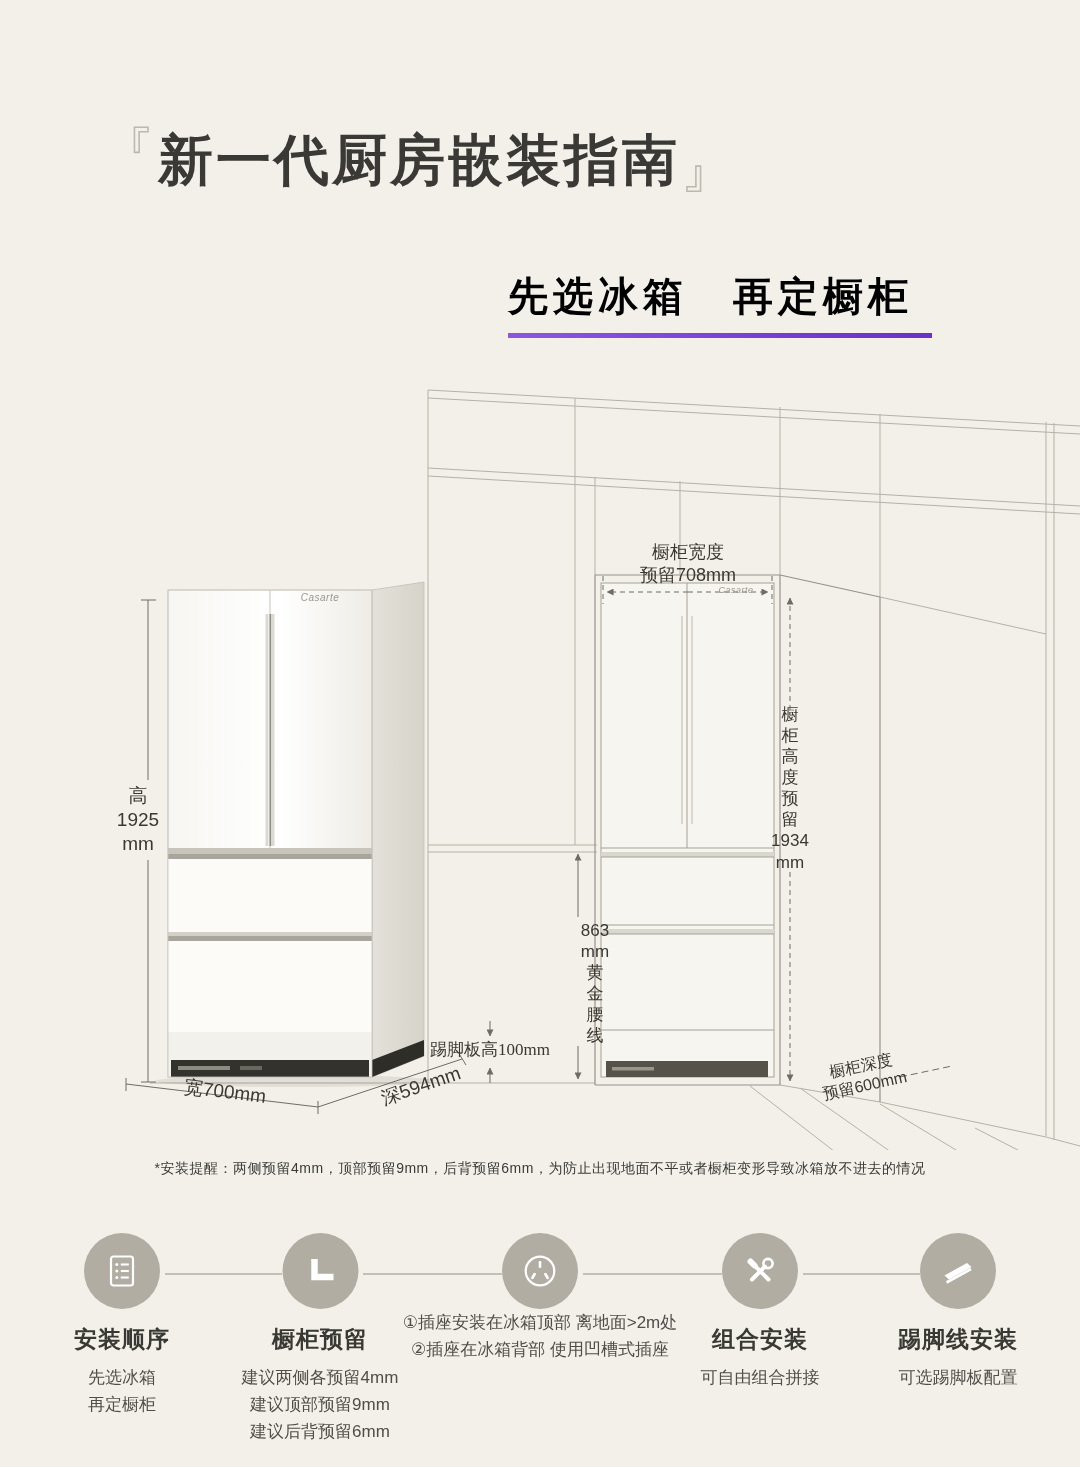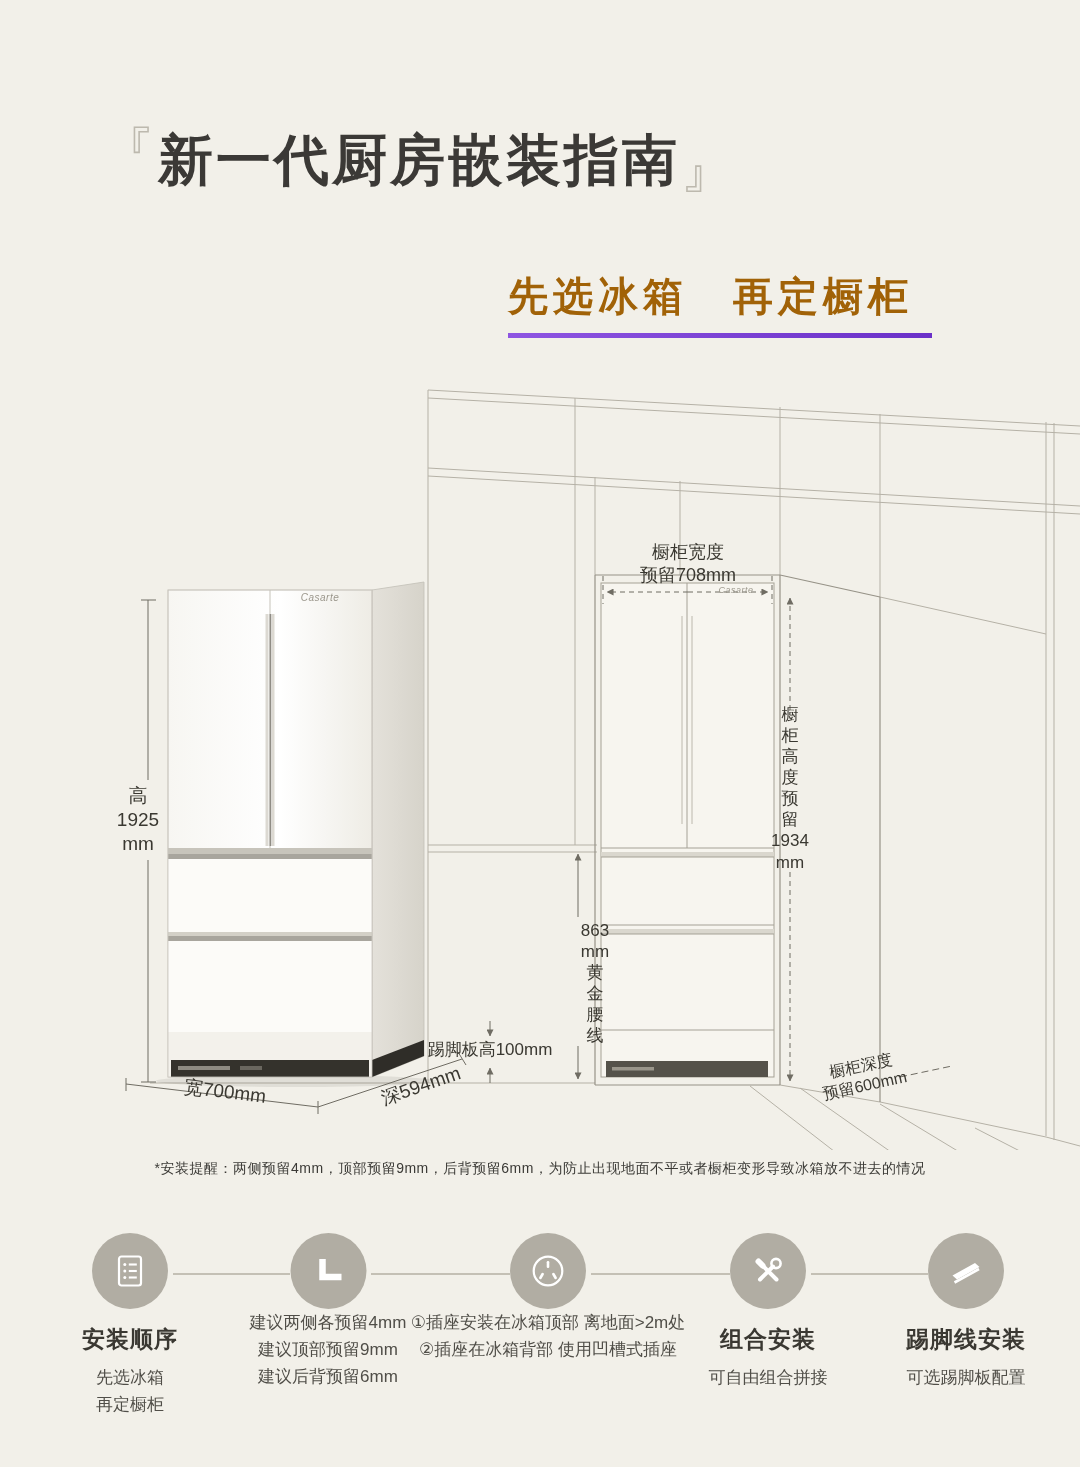--- a/index.html
+++ b/index.html
@@ -11,21 +11,21 @@
   
   .title{
     position:absolute;left:92px;top:118px;margin:8px;
     font-size:55px;font-weight:700;letter-spacing:3px;color:#3b3936;line-height:1.25;
   }
   .br{color:#bdb9ae;font-weight:400;}
   .br-open{position:relative;top:-0.14em;}
   .br-close{position:relative;top:0.14em;}
   .subtitle{
     position:absolute;left:508px;top:272px;margin:0;
-    font-size:40px;font-weight:700;letter-spacing:5px;color:#a16207;line-height:1.2;
+    font-size:40px;font-weight:700;letter-spacing:5px;color:#000000;line-height:1.2;
   }
   .subtitle-underline{
     position:absolute;left:508px;top:333px;width:424px;height:5px;
     background:linear-gradient(90deg,#8e55e2,#6a30c8);
   }
   
   .diagram{position:absolute;left:0;top:380px;width:1080px;height:770px;}
   .diagram svg.scene{position:absolute;left:0;top:0;}
   .dim-label{
     position:absolute;white-space:pre-line;text-align:center;
@@ -34,21 +34,21 @@
   .brand{
     position:absolute;text-align:center;color:#9b978c;
     font-style:italic;letter-spacing:0.5px;line-height:1;
   }
   
   .note{
     position:absolute;left:0;top:1160px;width:1080px;margin:0;
     text-align:center;font-size:14px;color:#3b3a36;letter-spacing:0.5px;
   }
   
-  .features{position:absolute;left:8px;top:1233px;width:1072px;height:234px;}
+  .features{position:absolute;left:0;top:1233px;width:1072px;height:234px;}
   .connector{position:absolute;top:40px;height:2px;background:#c4c0b5;}
   .feature{position:absolute;top:0;transform:translateX(-50%);text-align:center;}
   .feature-circle{
     width:76px;height:76px;border-radius:50%;background:#b1ada3;
     margin:0 auto;display:flex;align-items:center;justify-content:center;
   }
   .feature h3{margin:15px 0 9px;font-size:23px;font-weight:700;color:#3a3832;letter-spacing:1px;}
   .feature p{margin:0;font-size:17px;line-height:1.6;color:#504e48;}
 </style>
 </head>
@@ -189,21 +189,21 @@
 预
 留
 1934
 mm</div>
     <div class="dim-label" style="left:556px;top:540px;width:44px;font-size:17px;line-height:1.24;margin-left:17px;">863
 mm
 黄
 金
 腰
 线</div>
-    <div class="dim-label" style="left:422px;top:659px;width:136px;font-size:17px;">踢脚板高100mm</div>
+    <div class="dim-label" style="left:422px;top:659px;width:136px;font-size:17px;font-family:Liberation Serif, serif;">踢脚板高100mm</div>
     <div class="dim-label" style="left:806px;top:676px;width:114px;font-size:16px;transform:rotate(-12deg);">橱柜深度
 预留600mm</div>
     <div class="brand" style="left:294px;top:213px;width:52px;font-size:10px;">Casarte</div>
     <div class="brand" style="left:712px;top:206px;width:48px;font-size:9px;">Casarte</div>
   </div>
 
   <p class="note">*安装提醒：两侧预留4mm，顶部预留9mm，后背预留6mm，为防止出现地面不平或者橱柜变形导致冰箱放不进去的情况</p>
 
   <section class="features">
     <div class="connector" style="left:165px;width:117px;"></div>
@@ -227,20 +227,21 @@
       <p>先选冰箱</p>
       <p>再定橱柜</p>
     </div>
 
     <div class="feature" style="left:320px;width:215px;">
       <div class="feature-circle">
         <svg width="40" height="40" viewBox="0 0 40 40">
           <path d="M14 8 L14 26 L33 26" fill="none" stroke="#fff" stroke-width="6.5"></path>
         </svg>
       </div>
+      <h3>橱柜预留</h3>
       <p>建议两侧各预留4mm</p>
       <p>建议顶部预留9mm</p>
       <p>建议后背预留6mm</p>
     </div>
 
     <div class="feature" style="left:540px;width:300px;">
       <div class="feature-circle">
         <svg width="40" height="40" viewBox="0 0 40 40">
           <circle cx="20" cy="20" r="14.3" fill="none" stroke="#fff" stroke-width="2.2"></circle>
           <rect x="18.7" y="10" width="2.6" height="7" rx="1.2" fill="#fff"></rect>

